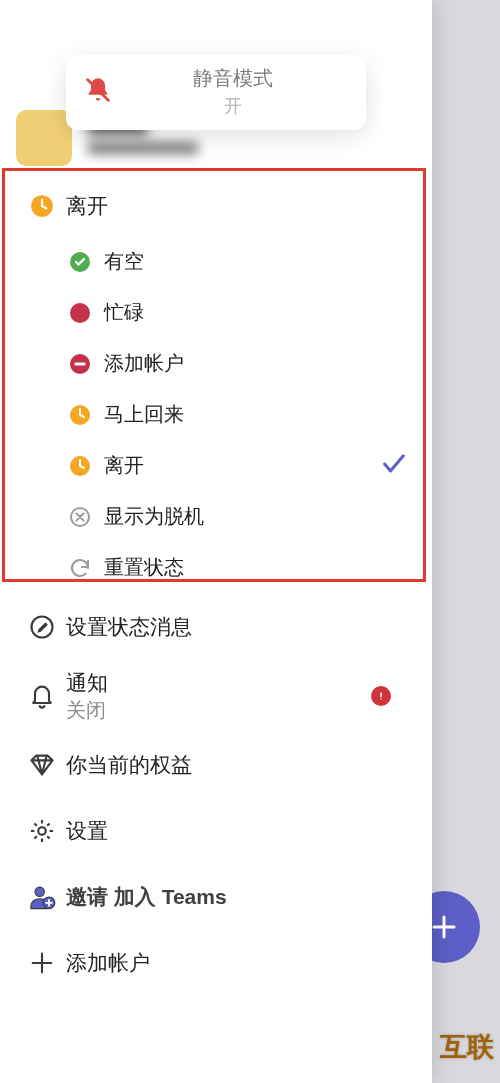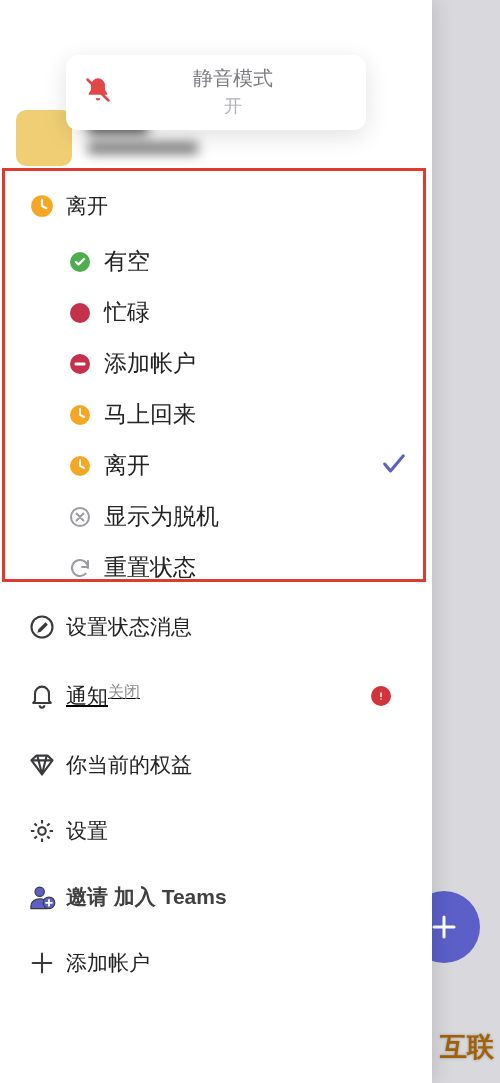--- a/index.html
+++ b/index.html
@@ -114,23 +114,23 @@
   .ico-slot {
     width: 48px;
     display: flex;
     justify-content: center;
     align-items: center;
   }
   .ico-slot svg { width: 26px; height: 26px; }
   .sub .ico-slot svg { width: 24px; height: 24px; }
 
   .lab { font-size: 21px; color: #222; }
-  .sub .lab { font-size: 23px; }
-  .lab-sub { font-size: 16px; color: #8a8a8f; margin-top: 0; }
-  .lab-wrap { display: flex; flex-direction: row; text-decoration: underline; }
+  .sub .lab { font-size: 20px; }
+  .lab-sub { font-size: 20px; color: #8a8a8f; margin-top: 0; }
+  .lab-wrap { display: flex; flex-direction: column; }
   .lab.link { color: #404040; font-weight: 600; }
 
   .check {
     margin-left: auto;
     color: #5b5fc7;
   }
   .badge {
     margin-left: auto;
     width: 20px; height: 20px;
     border-radius: 50%;

